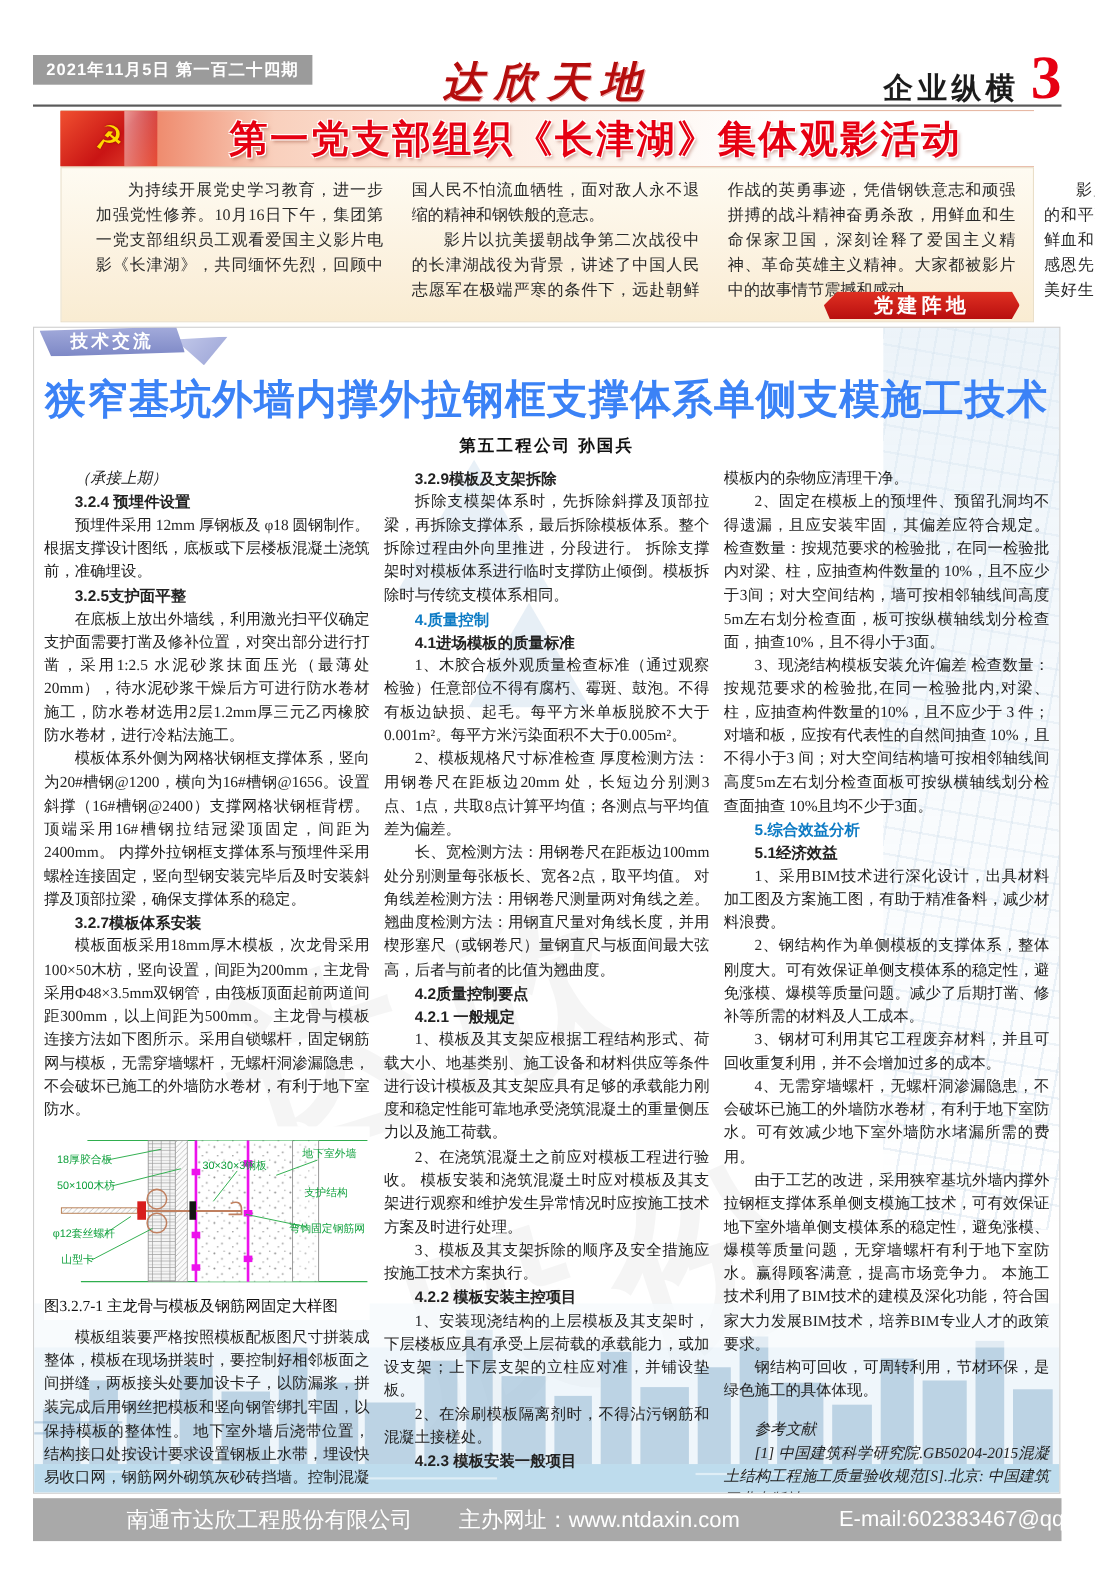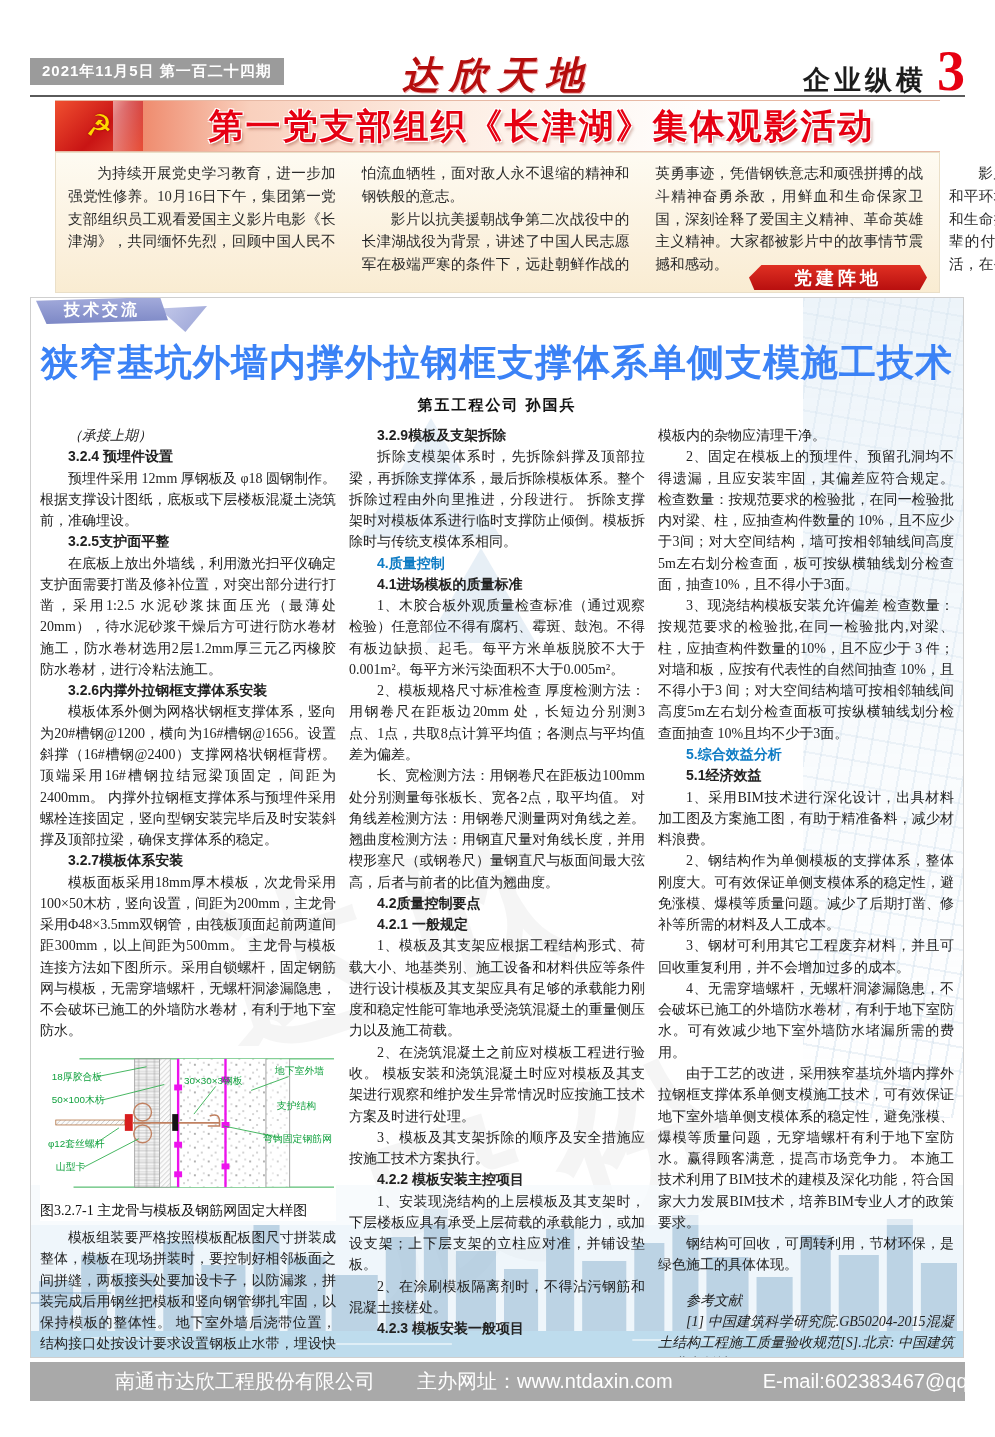--- a/index.html
+++ b/index.html
@@ -5,21 +5,21 @@
   html,body{margin:0;padding:0;}
   body{
     width:995px;height:1437px;position:relative;overflow:hidden;
     background:#ffffff;
     font-family:"Liberation Serif","DejaVu Serif",serif;
     color:#1c1c1c;
   }
   
   .masthead{
     position:absolute;top:50px;left:30px;right:30px;height:44px;
-    display:flex;align-items:center;justify-content:space-between;
+    display:flex;align-items:flex-start;justify-content:space-between;
   }
   .date-box{
     background:#9b9b9b;color:#fff;
     font-family:"Liberation Sans","DejaVu Sans",sans-serif;
     font-size:15px;font-weight:bold;padding:4px 12px;letter-spacing:1px;
     margin-bottom:2px;
   }
   .paper-name{
     position:absolute;left:0;right:0;text-align:center;bottom:0;
     color:#b50d0d;font-weight:bold;font-style:italic;
@@ -57,21 +57,21 @@
     font-family:"Liberation Sans","DejaVu Sans",sans-serif;
     font-weight:900;font-size:35px;letter-spacing:2px;color:#e60012;white-space:nowrap;
     text-shadow:-1px -1px 0 #fff,1px -1px 0 #fff,-1px 1px 0 #fff,1px 1px 0 #fff,2px 3px 3px rgba(120,30,10,.35);
   }
 
   
   .movie-box{
     position:absolute;top:152px;left:55px;right:55px;height:141px;
     background:linear-gradient(180deg,#fefbf2 0%,#fbf0dc 70%,#f9ecd2 100%);
     border:1px solid #eadfc8;
-    padding:9px 16px 6px 12px;box-sizing:border-box;
+    padding:9px 16px 6px 31px;box-sizing:border-box;
     column-count:3;column-gap:26px;
     font-size:14.6px;line-height:1.56;color:#2a2a2a;
   }
   .movie-box .blk{margin:0;}
   .party-ribbon{
     position:absolute;top:265px;right:68px;width:178px;height:25px;z-index:5;
     display:flex;align-items:center;justify-content:center;
     background:linear-gradient(180deg,#e03022,#b80f0f);
     clip-path:polygon(7% 0,96% 0,100% 50%,96% 100%,3% 100%,0 50%);
   }
@@ -256,21 +256,20 @@
 
   <div class="cols">
 
     <div class="col">
       <div>
           <p class="blk note">（承接上期）</p>
           <p class="blk h">3.2.4  预埋件设置</p>
           <p class="blk p">预埋件采用 12mm 厚钢板及 φ18 圆钢制作。根据支撑设计图纸，底板或下层楼板混凝土浇筑前，准确埋设。</p>
           <p class="blk h">3.2.5支护面平整</p>
           <p class="blk p">在底板上放出外墙线，利用激光扫平仪确定支护面需要打凿及修补位置，对突出部分进行打凿，采用1:2.5 水泥砂浆抹面压光（最薄处20mm），待水泥砂浆干燥后方可进行防水卷材施工，防水卷材选用2层1.2mm厚三元乙丙橡胶防水卷材，进行冷粘法施工。</p>
-          <p class="blk h">3.2.6内撑外拉钢框支撑体系安装</p>
           <p class="blk p">模板体系外侧为网格状钢框支撑体系，竖向为20#槽钢@1200，横向为16#槽钢@1656。设置斜撑（16#槽钢@2400）支撑网格状钢框背楞。顶端采用16#槽钢拉结冠梁顶固定，间距为2400mm。 内撑外拉钢框支撑体系与预埋件采用螺栓连接固定，竖向型钢安装完毕后及时安装斜撑及顶部拉梁，确保支撑体系的稳定。</p>
           <p class="blk h">3.2.7模板体系安装</p>
           <p class="blk p">模板面板采用18mm厚木模板，次龙骨采用100×50木枋，竖向设置，间距为200mm，主龙骨采用Φ48×3.5mm双钢管，由筏板顶面起前两道间距300mm，以上间距为500mm。 主龙骨与模板连接方法如下图所示。采用自锁螺杆，固定钢筋网与模板，无需穿墙螺杆，无螺杆洞渗漏隐患，不会破坏已施工的外墙防水卷材，有利于地下室防水。</p>
         </div>
       <div class="fig">
         <svg viewBox="0 0 300 152">
           <defs>
             <pattern id="pgrid" width="8" height="6" patternUnits="userSpaceOnUse">
               <rect width="8" height="6" fill="#f4f4f4"></rect>
               <path d="M0 0H8M0 3H8M4 0V6" stroke="#9a9a9a" stroke-width="0.6" fill="none"></path>

